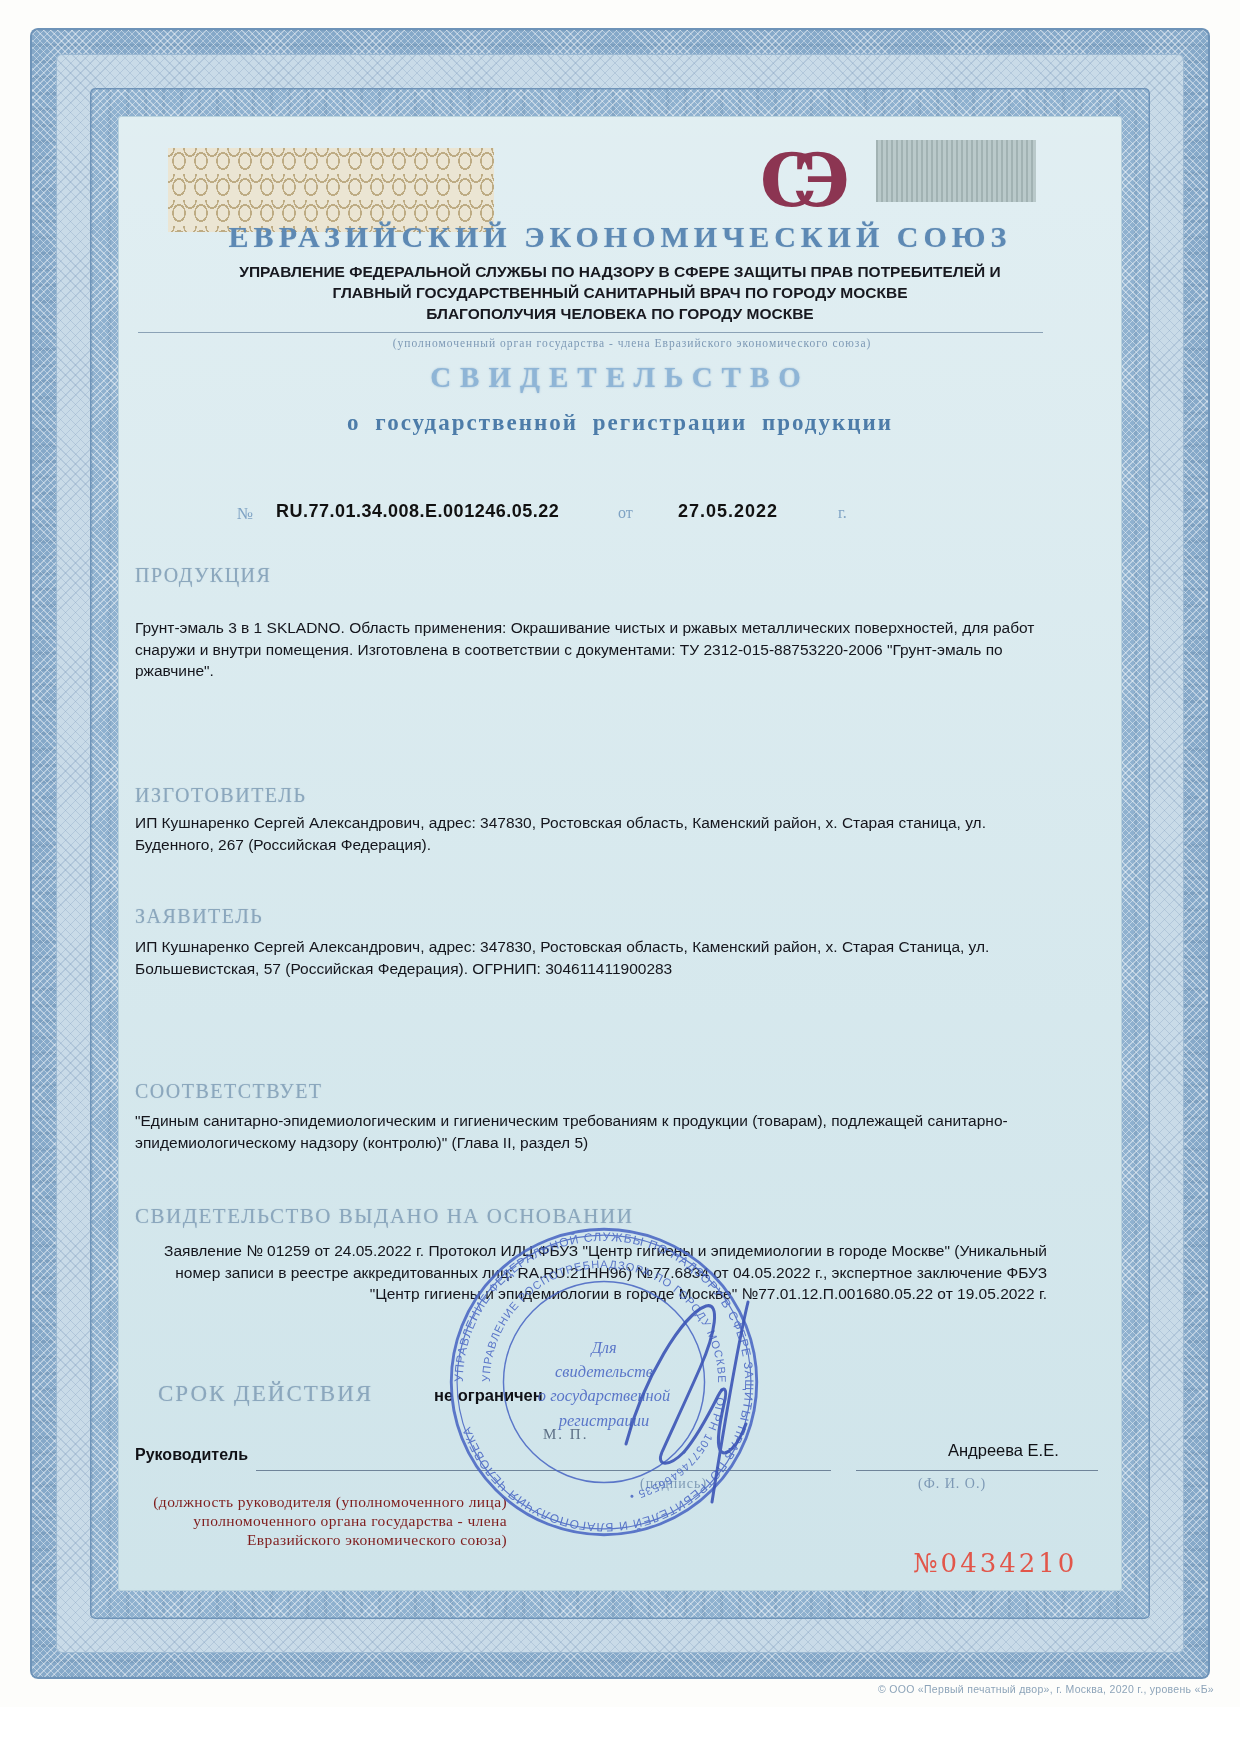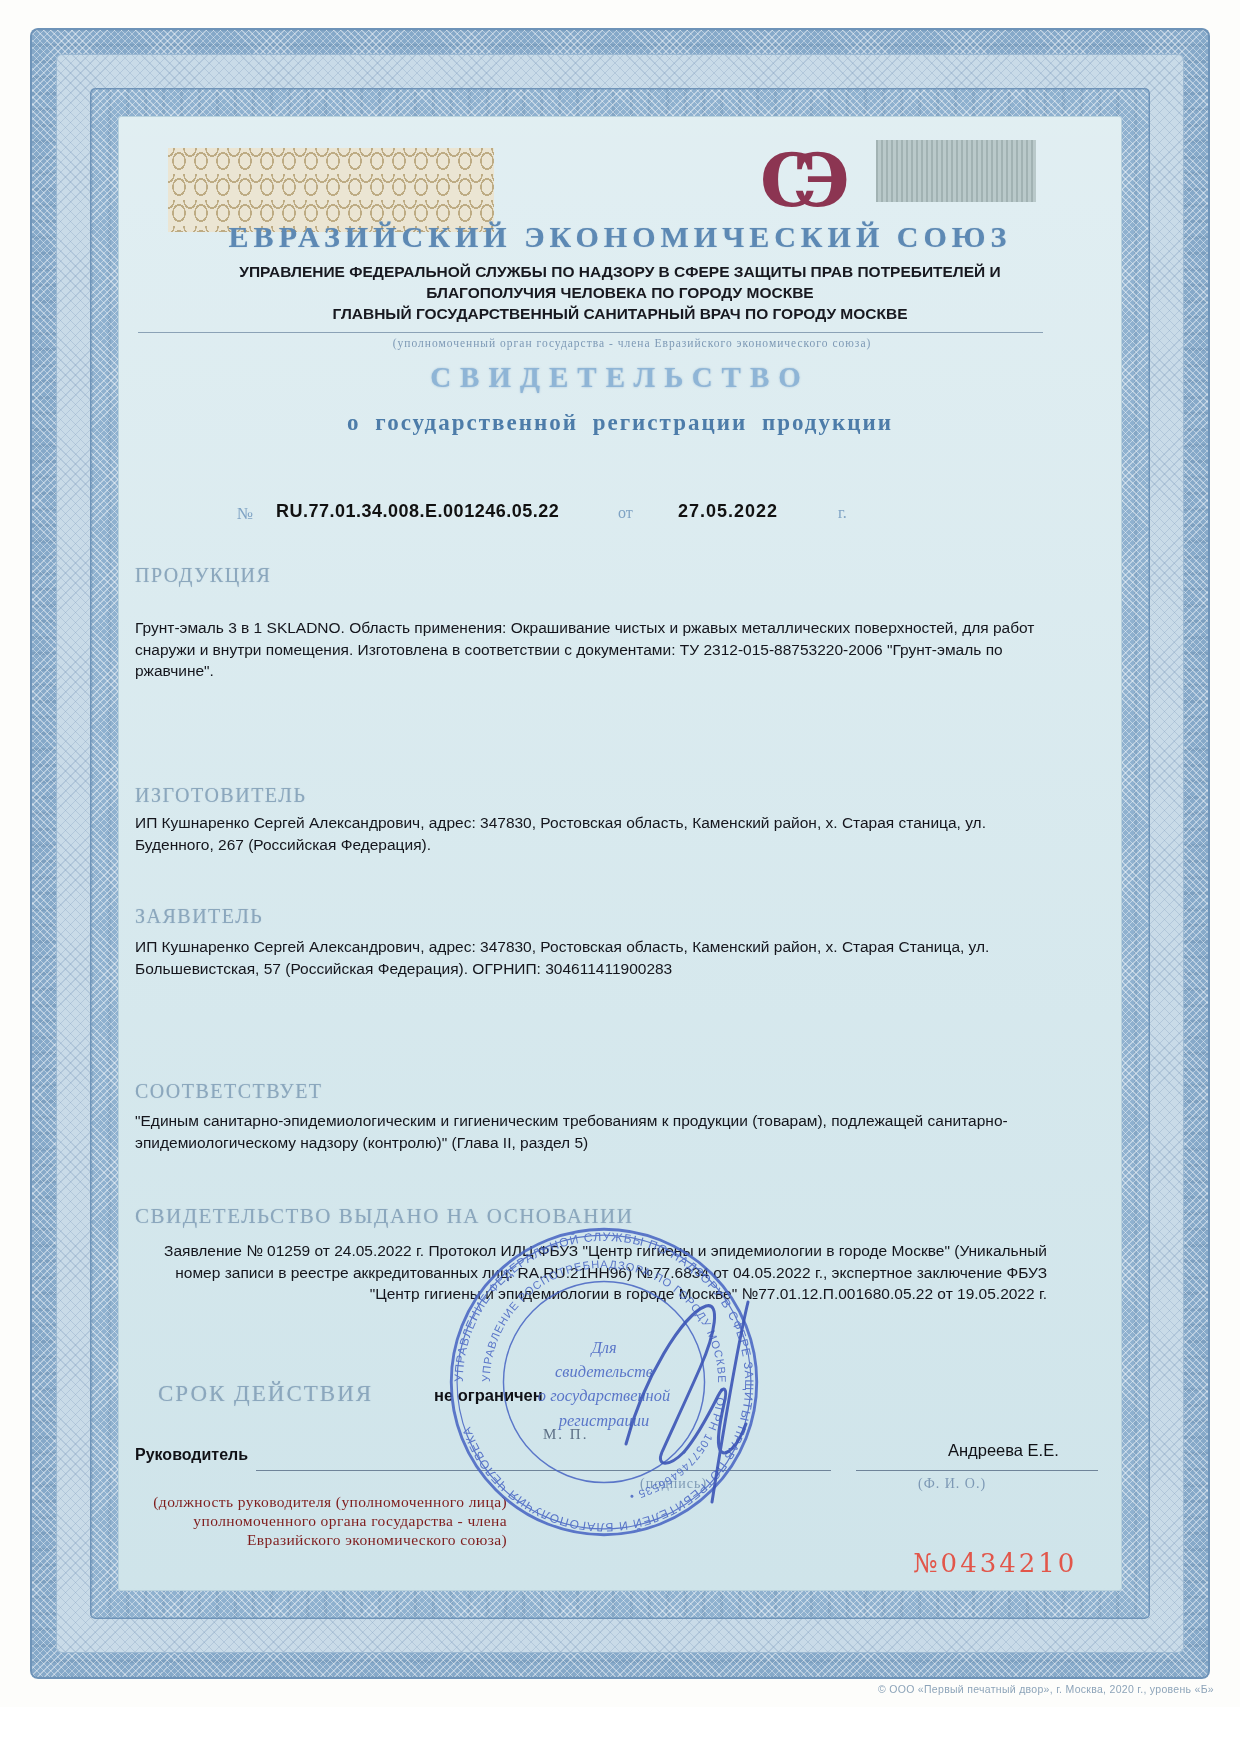--- a/index.html
+++ b/index.html
@@ -131,22 +131,22 @@
   </div>
 
   <div class="guilloche-patch"></div>
   <div class="artifact-rect"></div>
 
   <div class="logo">СЭ</div>
 
   <div class="union-title">ЕВРАЗИЙСКИЙ ЭКОНОМИЧЕСКИЙ СОЮЗ</div>
   <div class="authority">
     <div>УПРАВЛЕНИЕ ФЕДЕРАЛЬНОЙ СЛУЖБЫ ПО НАДЗОРУ В СФЕРЕ ЗАЩИТЫ ПРАВ ПОТРЕБИТЕЛЕЙ И</div>
+    <div>ГЛАВНЫЙ ГОСУДАРСТВЕННЫЙ САНИТАРНЫЙ ВРАЧ ПО ГОРОДУ МОСКВЕ</div>
     <div>БЛАГОПОЛУЧИЯ ЧЕЛОВЕКА ПО ГОРОДУ МОСКВЕ</div>
-    <div>ГЛАВНЫЙ ГОСУДАРСТВЕННЫЙ САНИТАРНЫЙ ВРАЧ ПО ГОРОДУ МОСКВЕ</div>
   </div>
   <div class="divider"></div>
   <div class="authority-note">(уполномоченный орган государства - члена Евразийского экономического союза)</div>
 
   <div class="main-title">СВИДЕТЕЛЬСТВО</div>
   <div class="sub-title">о государственной регистрации продукции</div>
 
   <div class="reg-row">
     <span class="reg-no-label">№</span>
     <span class="reg-number">RU.77.01.34.008.E.001246.05.22</span>

